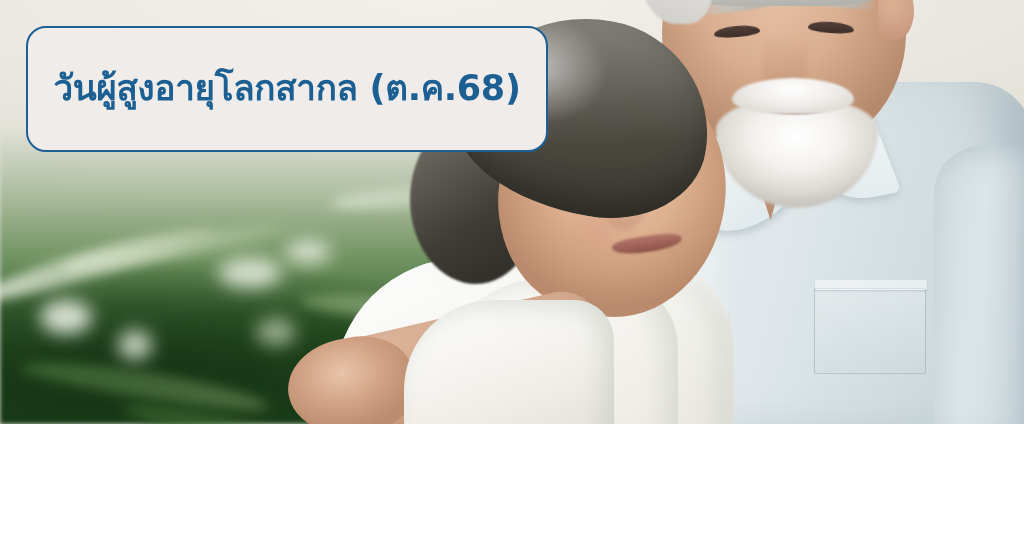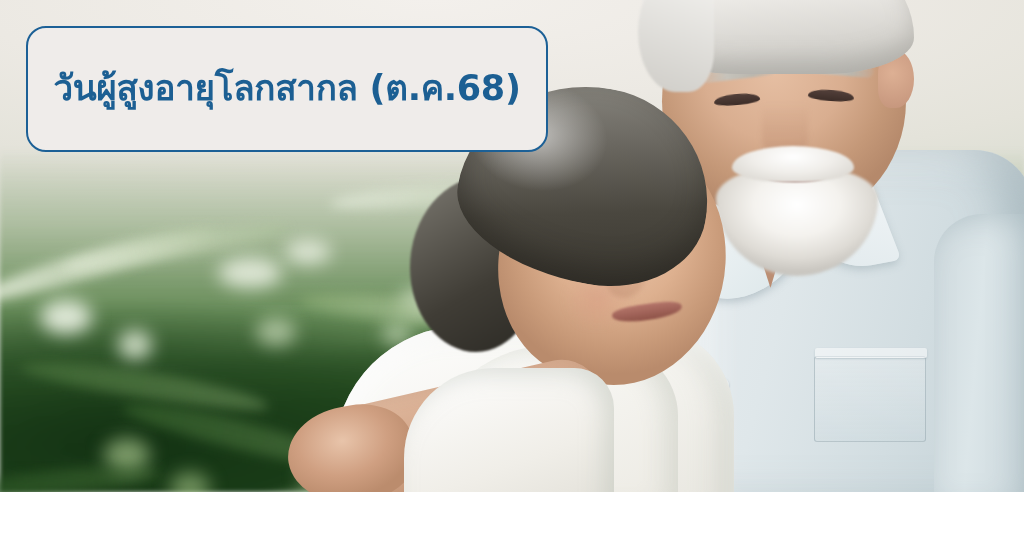--- a/index.html
+++ b/index.html
@@ -4,21 +4,21 @@
 <style>
   * { margin:0; padding:0; box-sizing:border-box; }
   html,body{ background:#ffffff; }
   body{
     font-family:"Liberation Sans", sans-serif;
   }
 
   #banner{
     position:relative;
     width:1024px;
-    height:492px;
+    height:424px;
     overflow:hidden;
     background:#cfd6cc;
     padding-left:12px;
   }
 
   
   .photo{ position:absolute; inset:0; overflow:hidden; }
 
   
   .sky{

